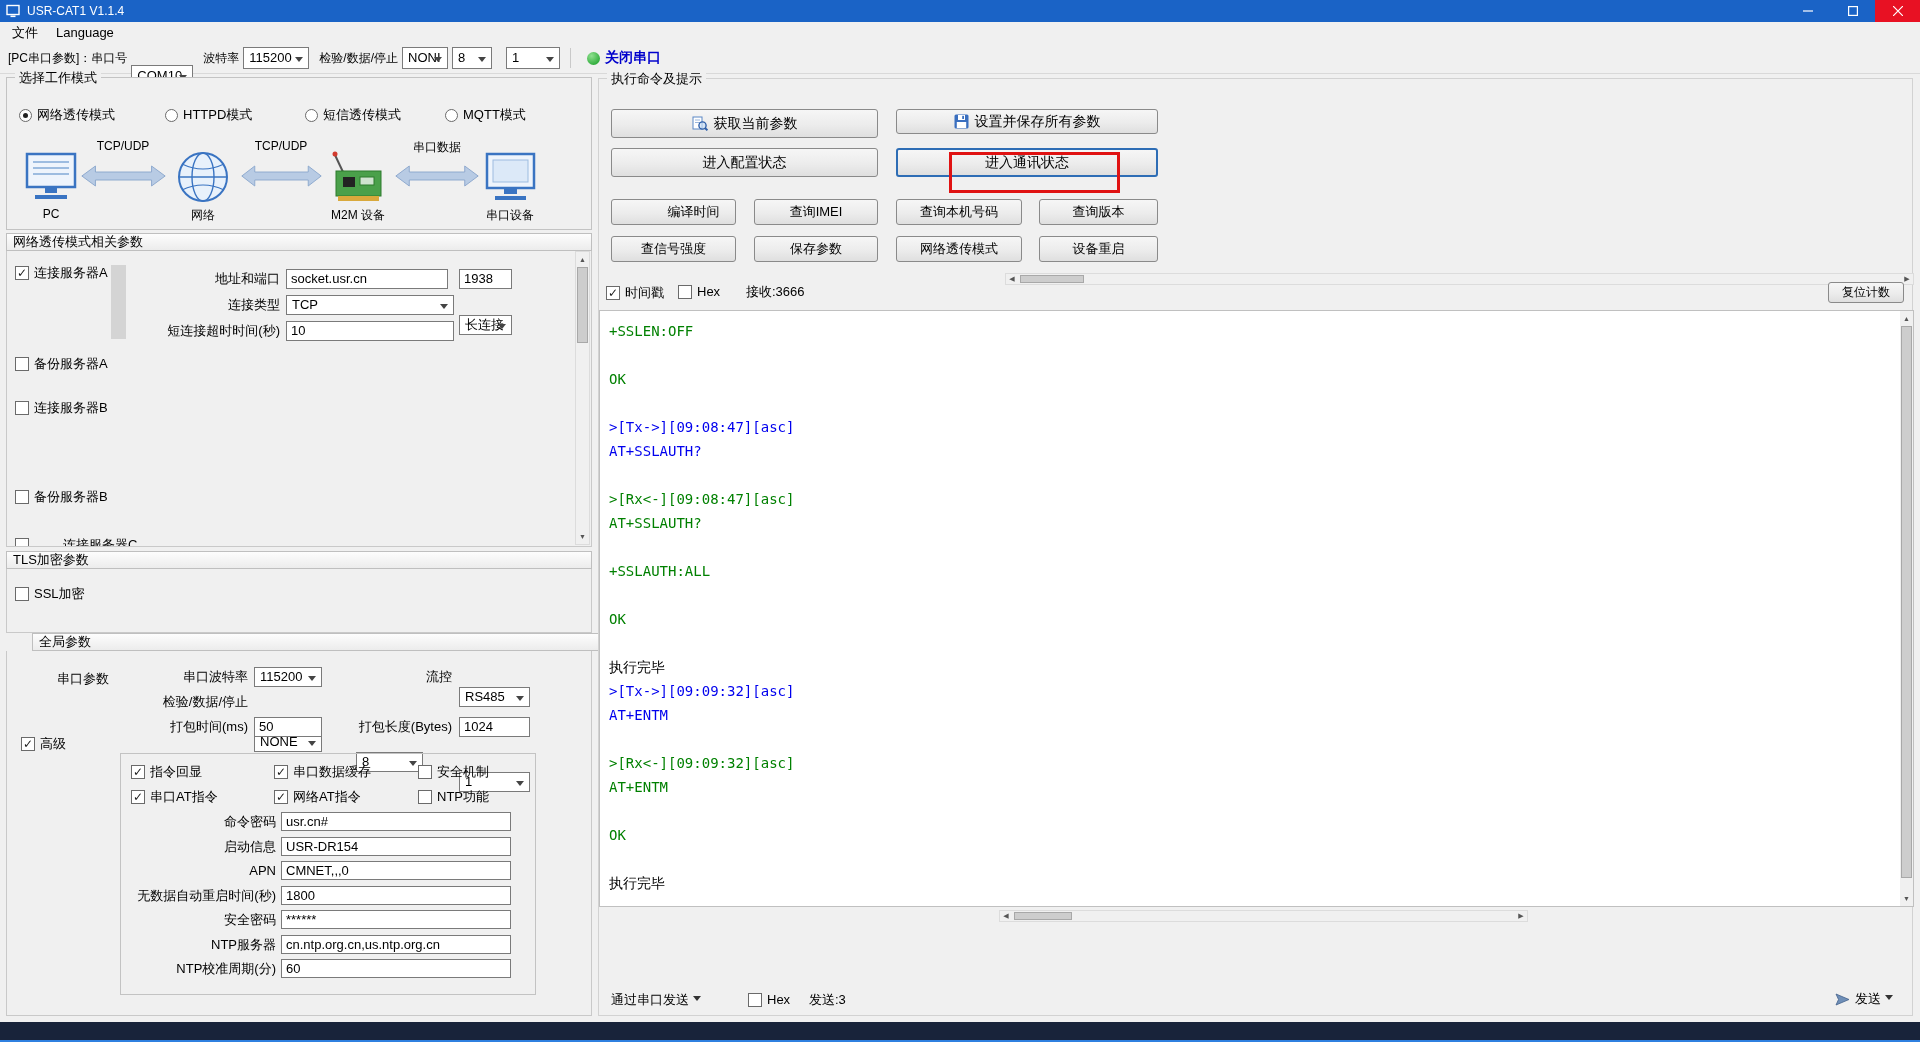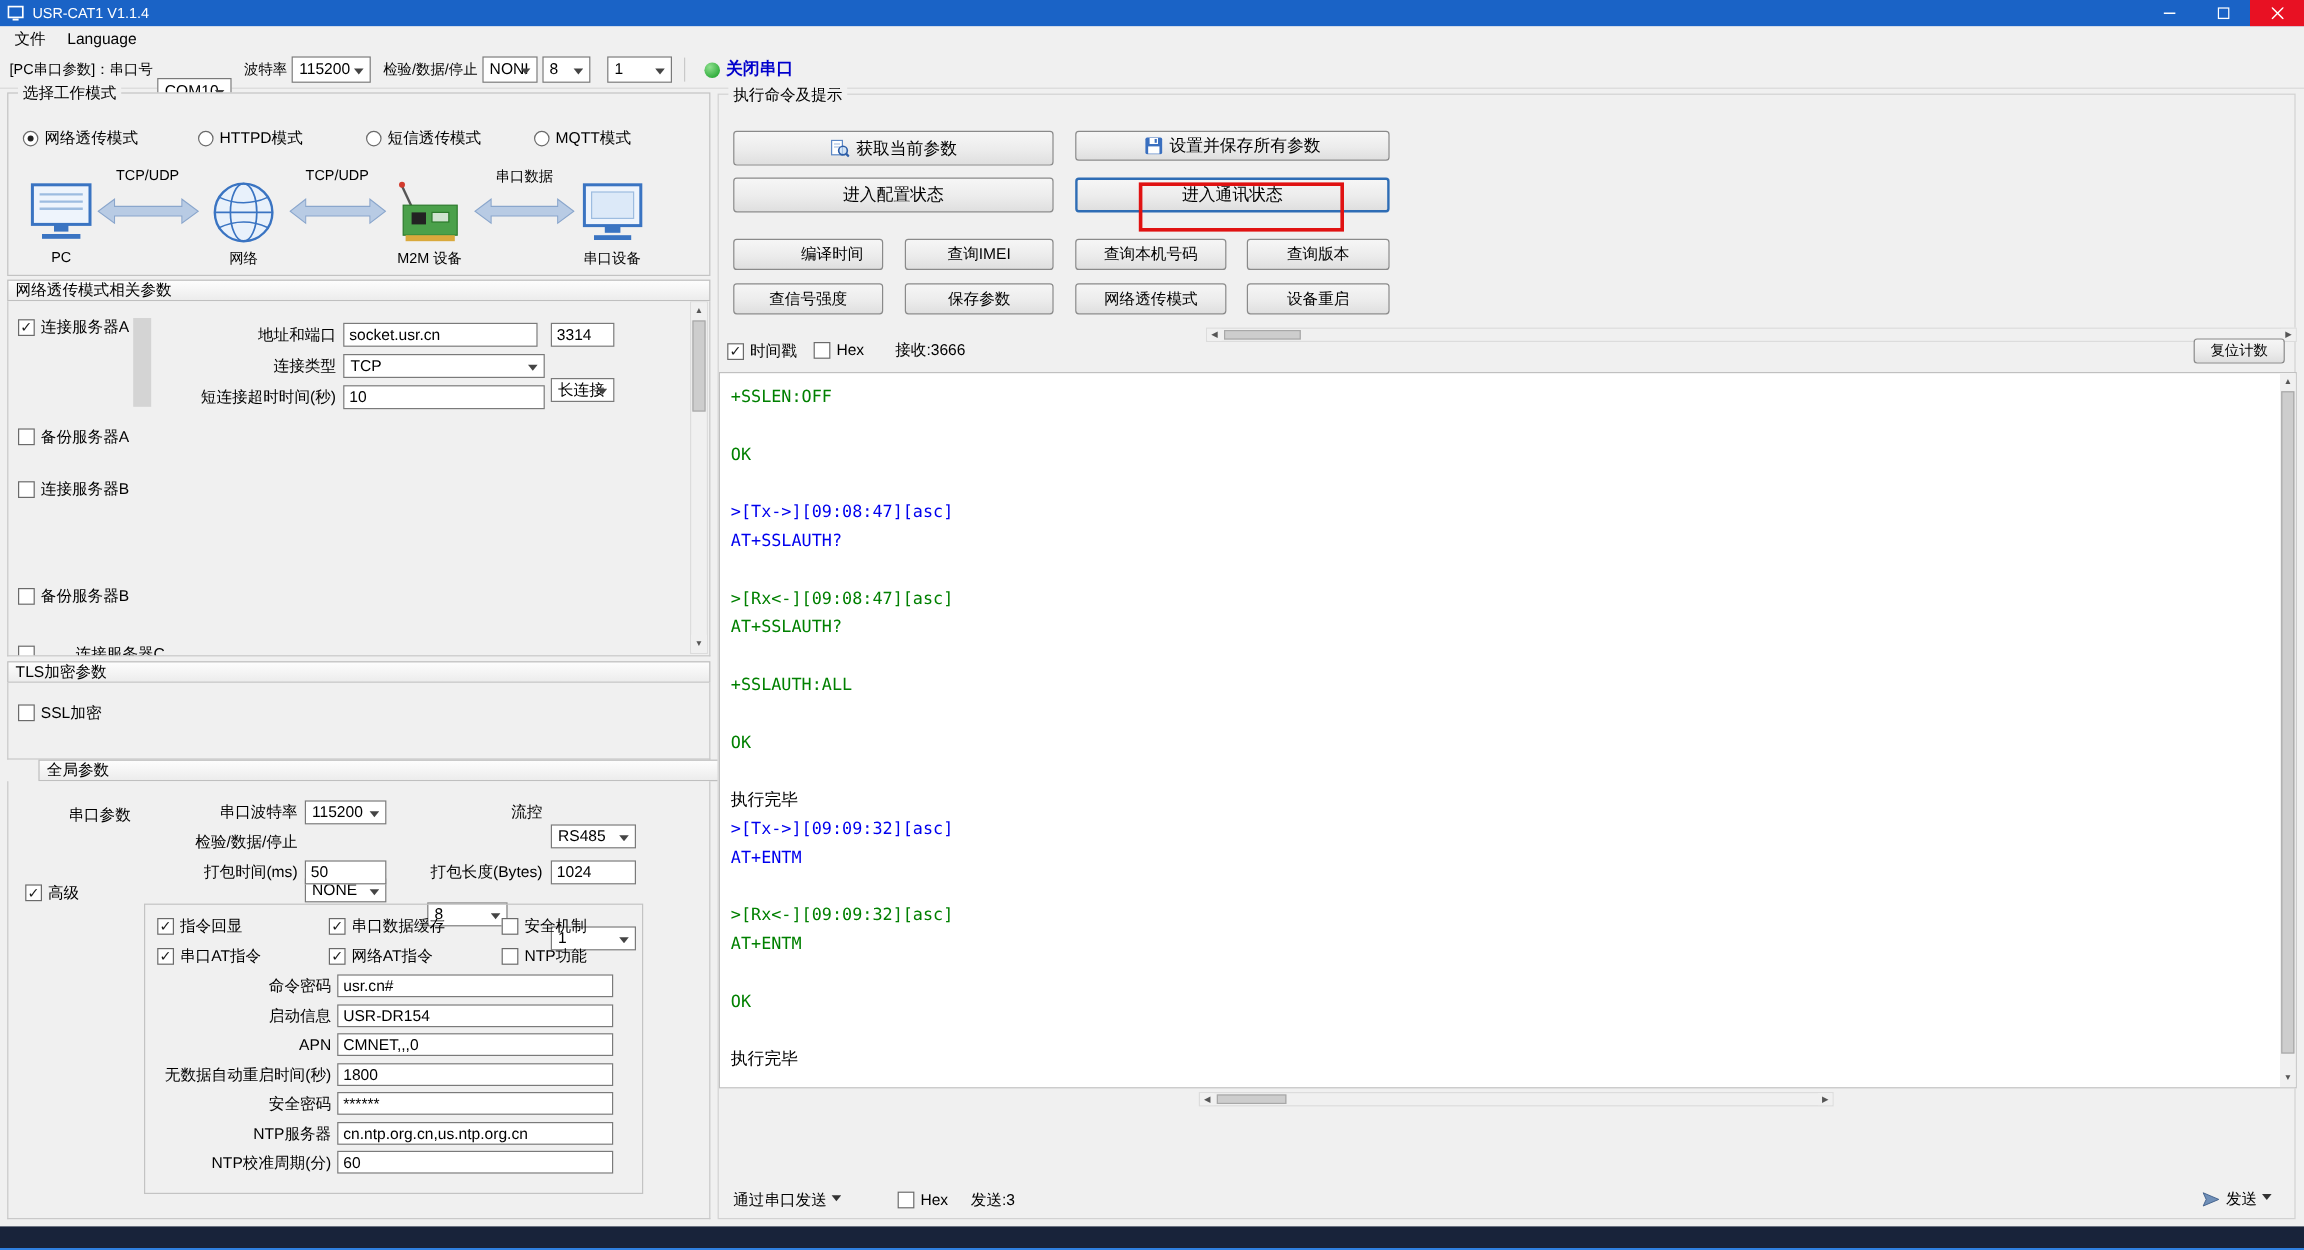--- a/index.html
+++ b/index.html
@@ -199,21 +199,21 @@
   <div class="sec-body" style="top:251px;height:296px;">
 
     <span class="cb checked abs" style="left:8px;top:13px;">
         <span class="box"></span>
         <span>连接服务器A</span>
       </span>
     <div class="abs" style="left:104px;top:14px;width:15px;height:74px;background:#d4d4d4;"></div>
 
     <span class="rlabel" style="left:122px;top:18px;width:151px;">地址和端口</span>
     <div class="tinput abs" style="left:279px;top:18px;width:162px;">socket.usr.cn</div>
-    <div class="tinput abs" style="left:452px;top:18px;width:53px;">3314</div>
+    <div class="tinput abs" style="left:452px;top:18px;width:53px;">1938</div>
 
     <span class="rlabel" style="left:122px;top:44px;width:151px;">连接类型</span>
     <div class="combo h20 abs" style="left:279px;top:44px;width:168px;">TCP</div>
     <div class="combo h20 abs" style="left:452px;top:44px;width:53px;">长连接</div>
 
     <span class="rlabel" style="left:90px;top:70px;width:183px;">短连接超时时间(秒)</span>
     <div class="tinput abs" style="left:279px;top:70px;width:168px;">10</div>
 
     <span class="cb abs" style="left:8px;top:104px;">
         <span class="box"></span>

